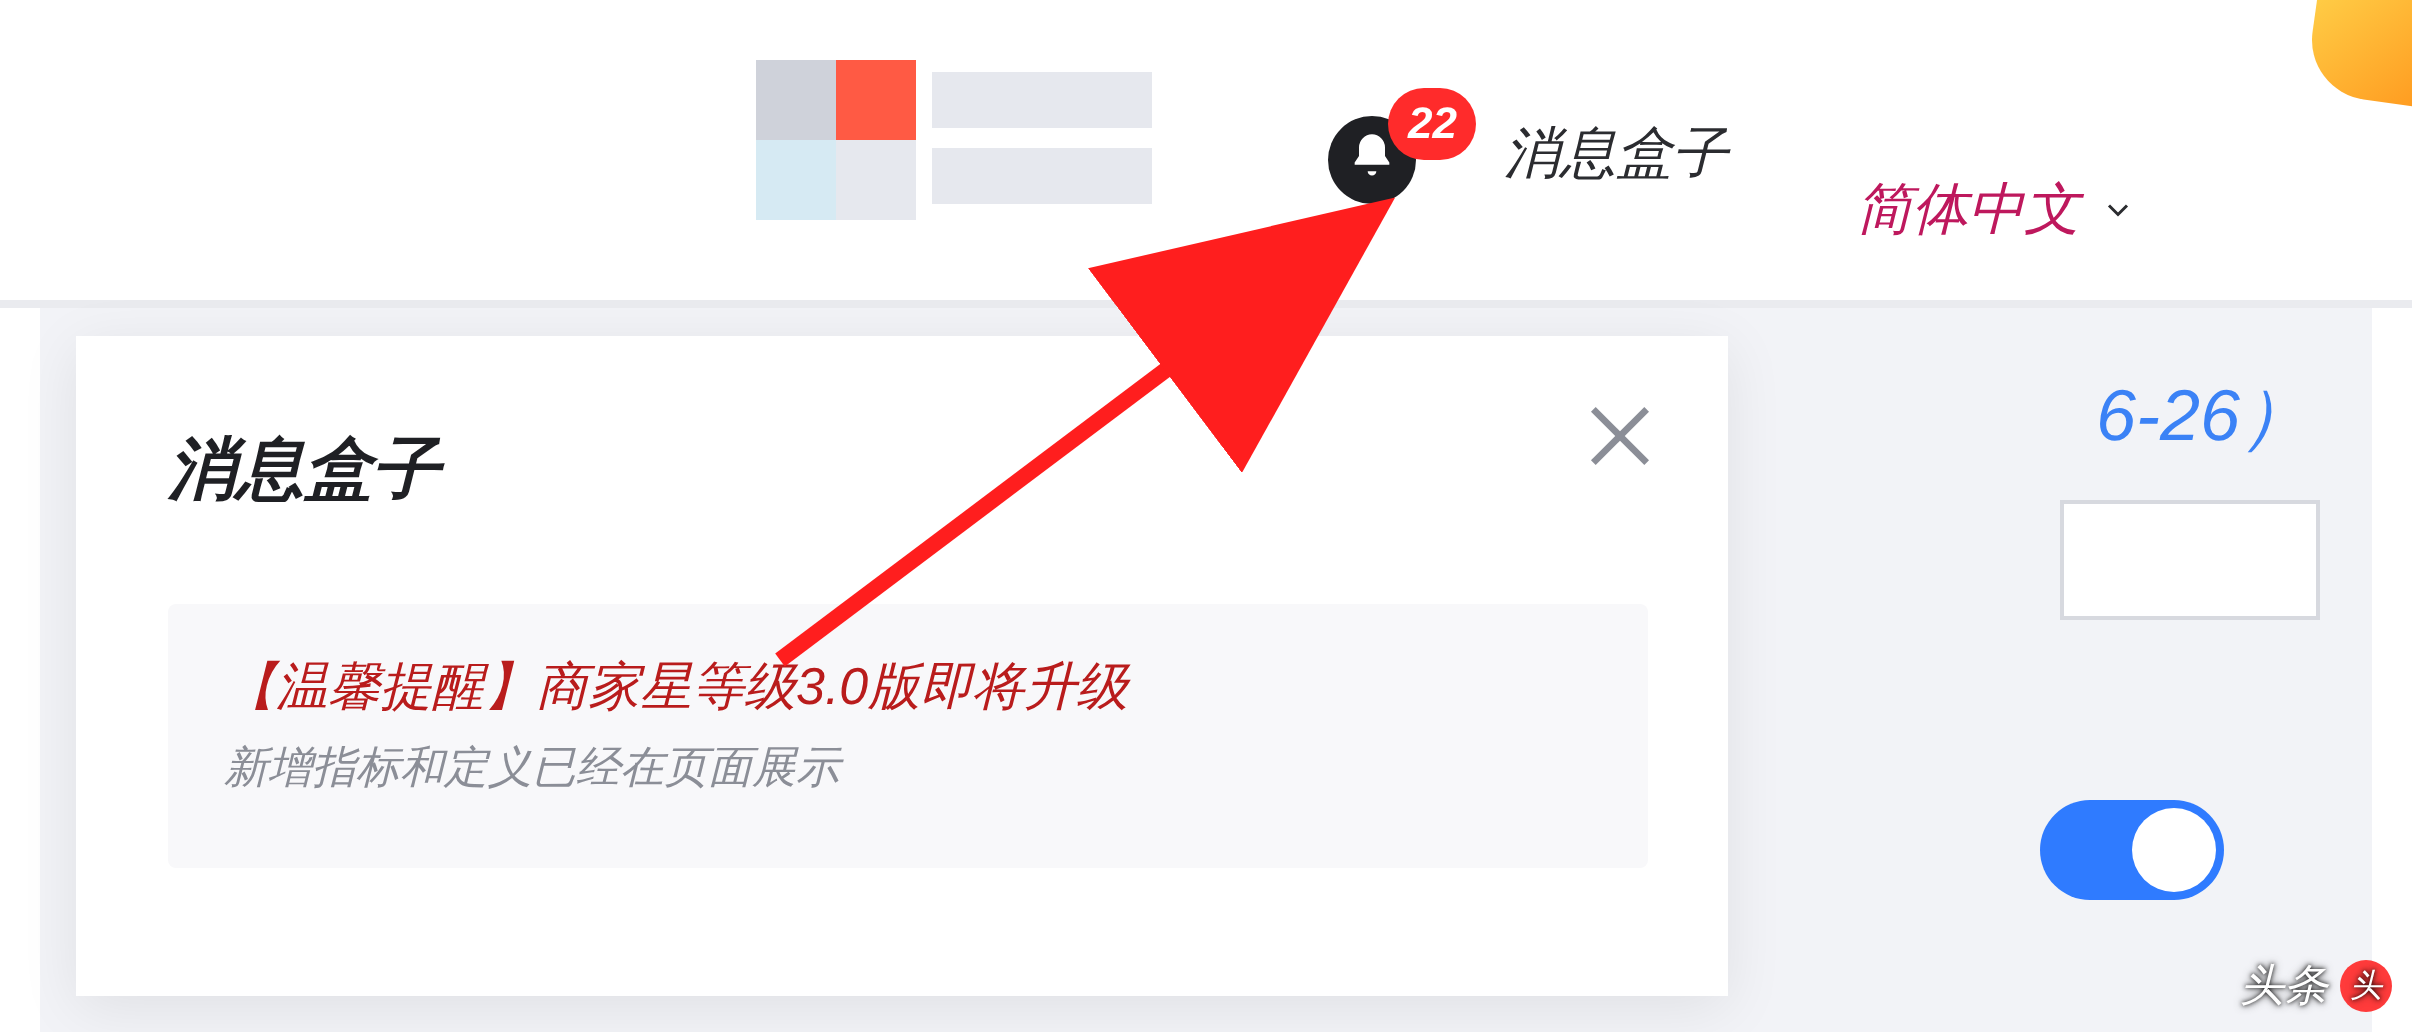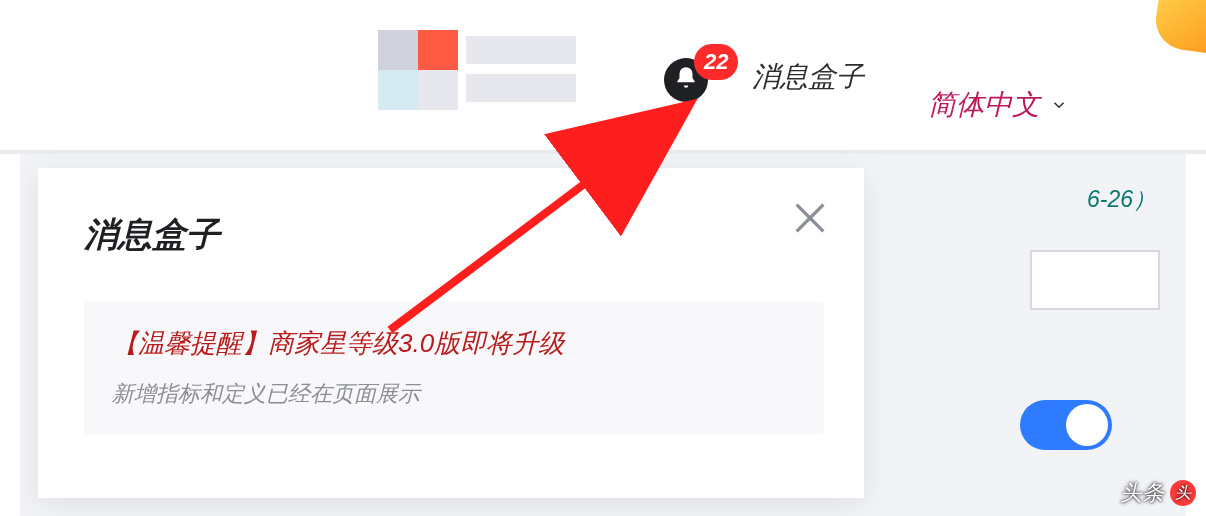--- a/index.html
+++ b/index.html
@@ -25,37 +25,37 @@
   .badge { position:absolute; left:694px; top:44px; min-width:44px; height:36px; padding:0 10px; border-radius:18px; background:#ff2b2b; color:#fff; font-size:22px; font-weight:600; display:flex; align-items:center; justify-content:center; }
   .msg-label { position:absolute; left:752px; top:58px; font-size:28px; color:#2b2c30; cursor:pointer; }
 
   
   .lang { position:absolute; left:928px; top:58px; font-size:28px; color:#be185d; display:flex; align-items:center; cursor:pointer;margin-top:28px; }
   .lang .chev { margin-left:10px; }
   .lang .chev svg { width:18px; height:18px; stroke:#2b2c30; stroke-width:2; fill:none; }
 
   
   .bg-panel { position:absolute; left:20px; right:20px; top:154px; bottom:0; background:#f2f3f7; }
-  .bg-date { position:absolute; right:50px; top:184px; font-size:23px; color:#0f766e; }
+  .bg-date { position:absolute; right:50px; top:184px; font-size:36px; color:#3b82f6; }
   .bg-input { position:absolute; left:1030px; top:250px; width:130px; height:60px; background:#fff; border:2px solid #d7d9df; }
   .bg-toggle { position:absolute; left:1020px; top:400px; width:92px; height:50px; border-radius:25px; background:#2f7bff; cursor:pointer; }
   .bg-toggle::after { content:""; position:absolute; right:4px; top:4px; width:42px; height:42px; border-radius:50%; background:#fff; }
 
   
   .corner { position:absolute; right:-10px; top:-10px; width:60px; height:60px; background:linear-gradient(135deg,#ffd24a 0%,#ff9a1f 100%); transform:rotate(8deg); border-bottom-left-radius:30px; }
 
   
   .popup { position:absolute; left:38px; top:168px; width:826px; height:330px; background:#ffffff; box-shadow:0 6px 28px rgba(0,0,0,.08); }
   .popup-title { position:absolute; left:46px; top:44px; font-size:34px; font-weight:600; color:#1f2024; }
   .popup-close { position:absolute; right:34px; top:30px; width:40px; height:40px; cursor:pointer; }
   .popup-close svg { width:40px; height:40px; stroke:#8b8e97; stroke-width:2; fill:none; }
 
   .msg-card { position:absolute; left:46px; top:134px; right:40px; height:132px; background:#f8f8fa; border-radius:4px; padding:24px 28px 0 28px; }
   .msg-card .line1 { font-size:26px; color:#b91c1c; }
-  .msg-card .line2 { margin-top:18px; display:flex; justify-content:space-between; font-size:22px; color:#8b8e97;gap:46px; }
+  .msg-card .line2 { margin-top:8px; display:flex; justify-content:space-between; font-size:22px; color:#8b8e97;gap:46px; }
 
   
   .arrow-svg { position:absolute; left:0; top:0; width:1206px; height:516px; pointer-events:none; }
 
   
   .watermark { position:absolute; right:10px; bottom:8px; font-size:22px; color:#ffffff; text-shadow:0 0 4px rgba(0,0,0,.7), 0 0 2px rgba(0,0,0,.9); display:flex; align-items:center; gap:6px;margin-top:48px; }
   .watermark .wm-icon { width:26px; height:26px; border-radius:50%; background:#ff3b3b; color:#fff; font-size:16px; display:flex; align-items:center; justify-content:center; }
 </style>
 </head>
 <body>

